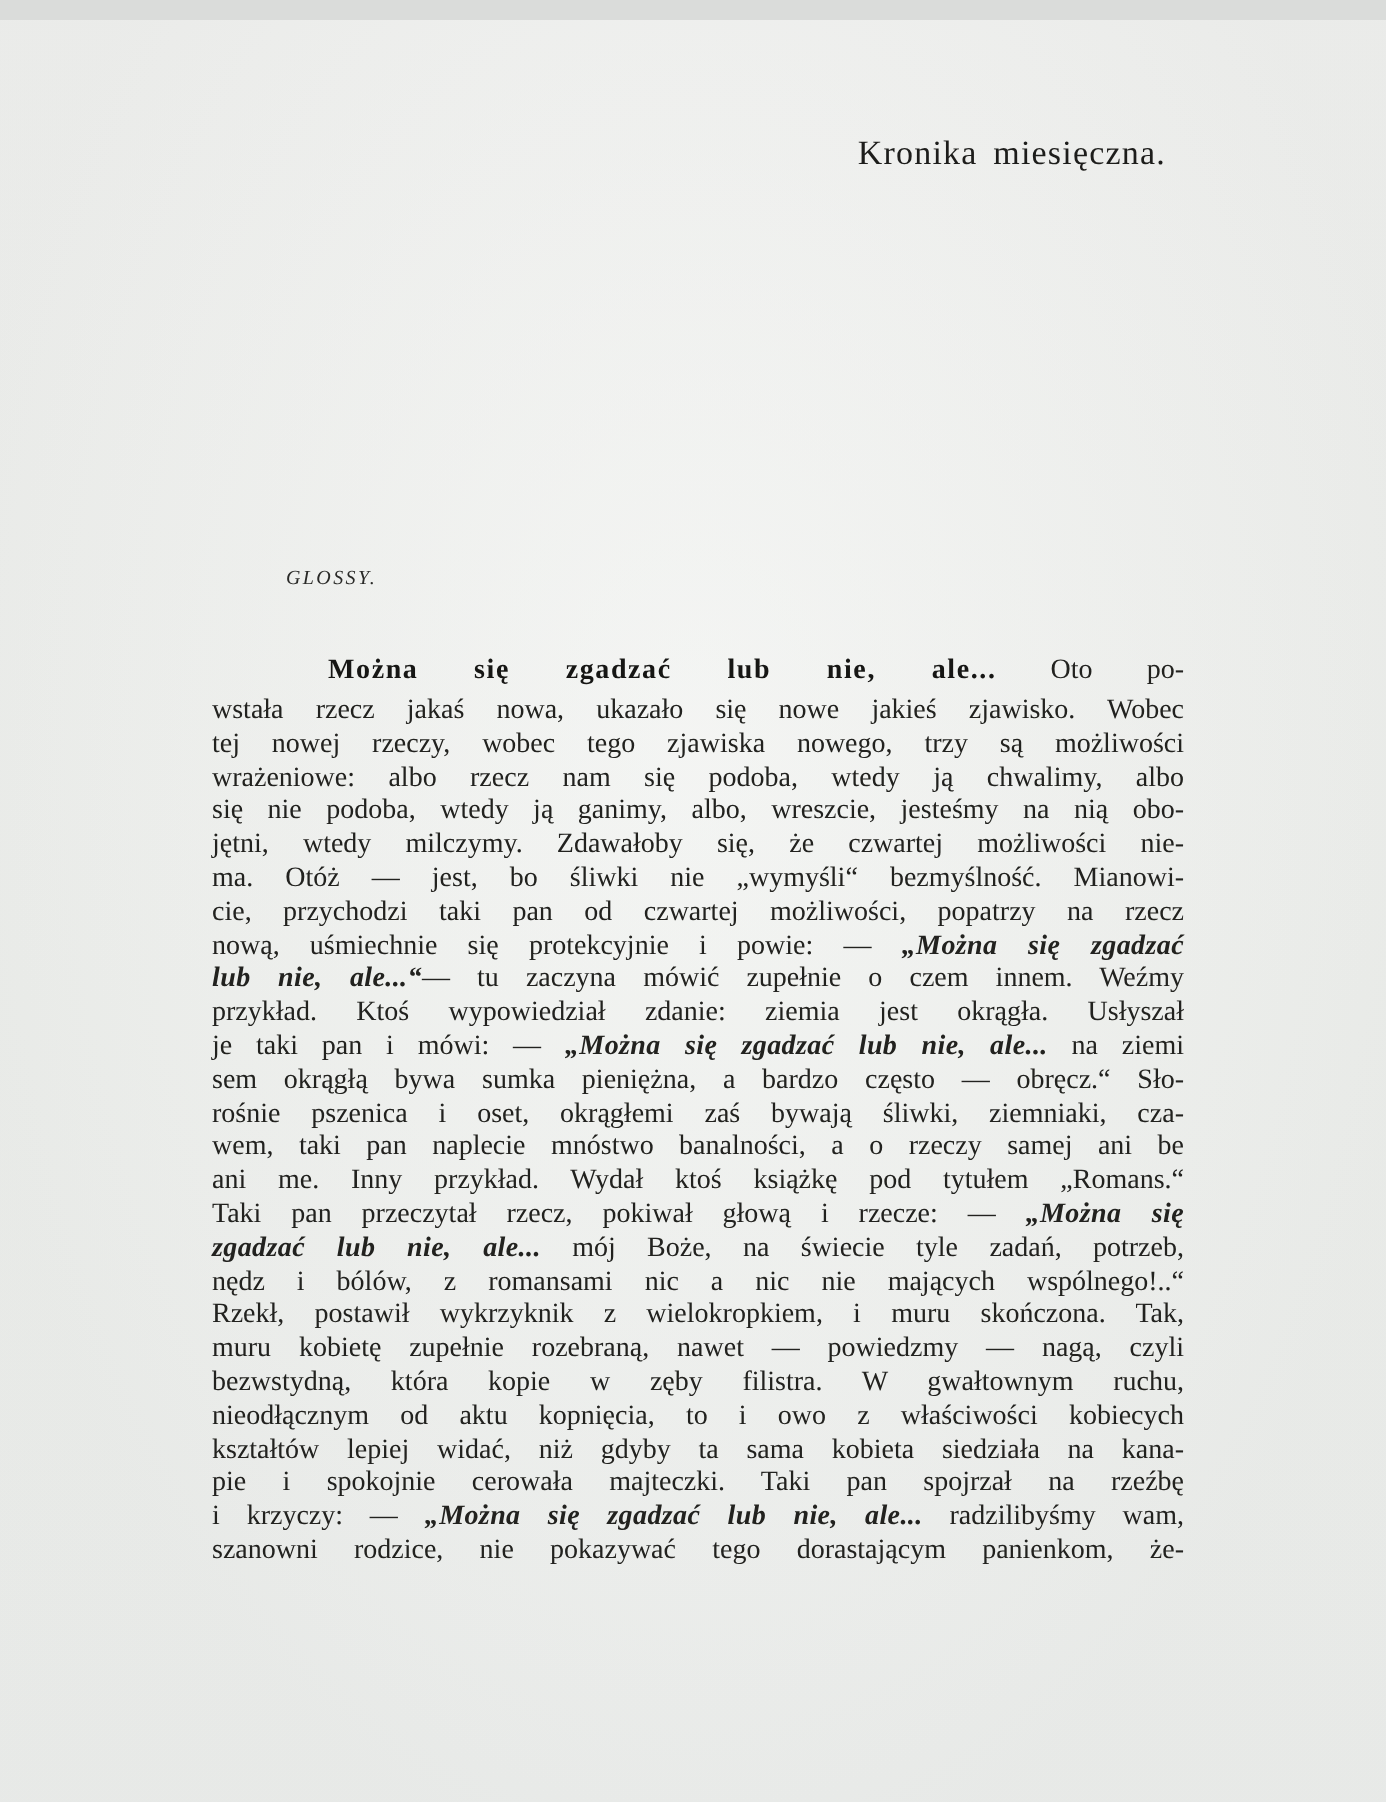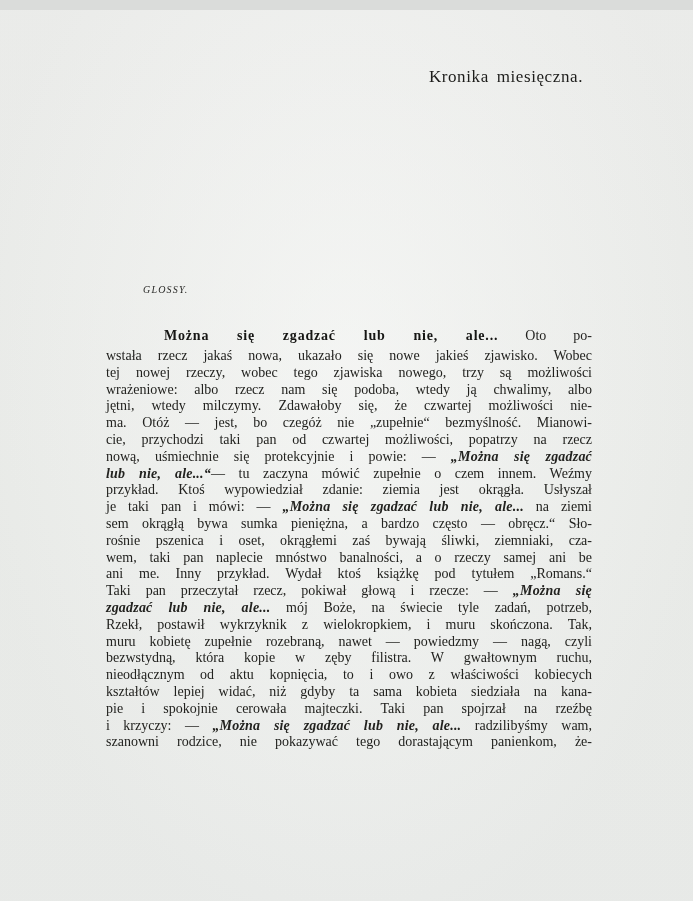--- a/index.html
+++ b/index.html
@@ -76,33 +76,35 @@
 <div class="scan-page">
   <div class="journal-header">Kronika miesięczna.</div>
 
   <div class="section-label">GLOSSY.</div>
 
   <div class="body-text">
       <div class="line first-line"><span class="seg-heading">Można się zgadzać lub nie, ale...</span><span> Oto po-</span></div>
       <div class="line"><span>wstała rzecz jakaś nowa, ukazało się nowe jakieś zjawisko. Wobec</span></div>
       <div class="line"><span>tej nowej rzeczy, wobec tego zjawiska nowego, trzy są możliwości</span></div>
       <div class="line"><span>wrażeniowe: albo rzecz nam się podoba, wtedy ją chwalimy, albo</span></div>
+      <div class="line"><span>się nie podoba, wtedy ją ganimy, albo, wreszcie, jesteśmy na nią obo-</span></div>
       <div class="line"><span>jętni, wtedy milczymy. Zdawałoby się, że czwartej możliwości nie-</span></div>
-      <div class="line"><span>ma. Otóż — jest, bo czegóż nie „zupełnie“ bezmyślność. Mianowi-</span></div>
+      <div class="line"><span>ma. Otóż — jest, bo śliwki nie „wymyśli“ bezmyślność. Mianowi-</span></div>
       <div class="line"><span>cie, przychodzi taki pan od czwartej możliwości, popatrzy na rzecz</span></div>
       <div class="line"><span>nową, uśmiechnie się protekcyjnie i powie: — </span><span class="seg-italic">„Można się zgadzać</span></div>
       <div class="line"><span class="seg-italic">lub nie, ale...“</span><span>— tu zaczyna mówić zupełnie o czem innem. Weźmy</span></div>
       <div class="line"><span>przykład. Ktoś wypowiedział zdanie: ziemia jest okrągła. Usłyszał</span></div>
       <div class="line"><span>je taki pan i mówi: — </span><span class="seg-italic">„Można się zgadzać lub nie, ale...</span><span> na ziemi</span></div>
       <div class="line"><span>sem okrągłą bywa sumka pieniężna, a bardzo często — obręcz.“ Sło-</span></div>
       <div class="line"><span>rośnie pszenica i oset, okrągłemi zaś bywają śliwki, ziemniaki, cza-</span></div>
       <div class="line"><span>wem, taki pan naplecie mnóstwo banalności, a o rzeczy samej ani be</span></div>
       <div class="line"><span>ani me. Inny przykład. Wydał ktoś książkę pod tytułem „Romans.“</span></div>
       <div class="line"><span>Taki pan przeczytał rzecz, pokiwał głową i rzecze: — </span><span class="seg-italic">„Można się</span></div>
       <div class="line"><span class="seg-italic">zgadzać lub nie, ale...</span><span> mój Boże, na świecie tyle zadań, potrzeb,</span></div>
+      <div class="line"><span>nędz i bólów, z romansami nic a nic nie mających wspólnego!..“</span></div>
       <div class="line"><span>Rzekł, postawił wykrzyknik z wielokropkiem, i muru skończona. Tak,</span></div>
       <div class="line"><span>muru kobietę zupełnie rozebraną, nawet — powiedzmy — nagą, czyli</span></div>
       <div class="line"><span>bezwstydną, która kopie w zęby filistra. W gwałtownym ruchu,</span></div>
       <div class="line"><span>nieodłącznym od aktu kopnięcia, to i owo z właściwości kobiecych</span></div>
       <div class="line"><span>kształtów lepiej widać, niż gdyby ta sama kobieta siedziała na kana-</span></div>
       <div class="line"><span>pie i spokojnie cerowała majteczki. Taki pan spojrzał na rzeźbę</span></div>
       <div class="line"><span>i krzyczy: — </span><span class="seg-italic">„Można się zgadzać lub nie, ale...</span><span> radzilibyśmy wam,</span></div>
       <div class="line"><span>szanowni rodzice, nie pokazywać tego dorastającym panienkom, że-</span></div>
     </div>
 </div>

